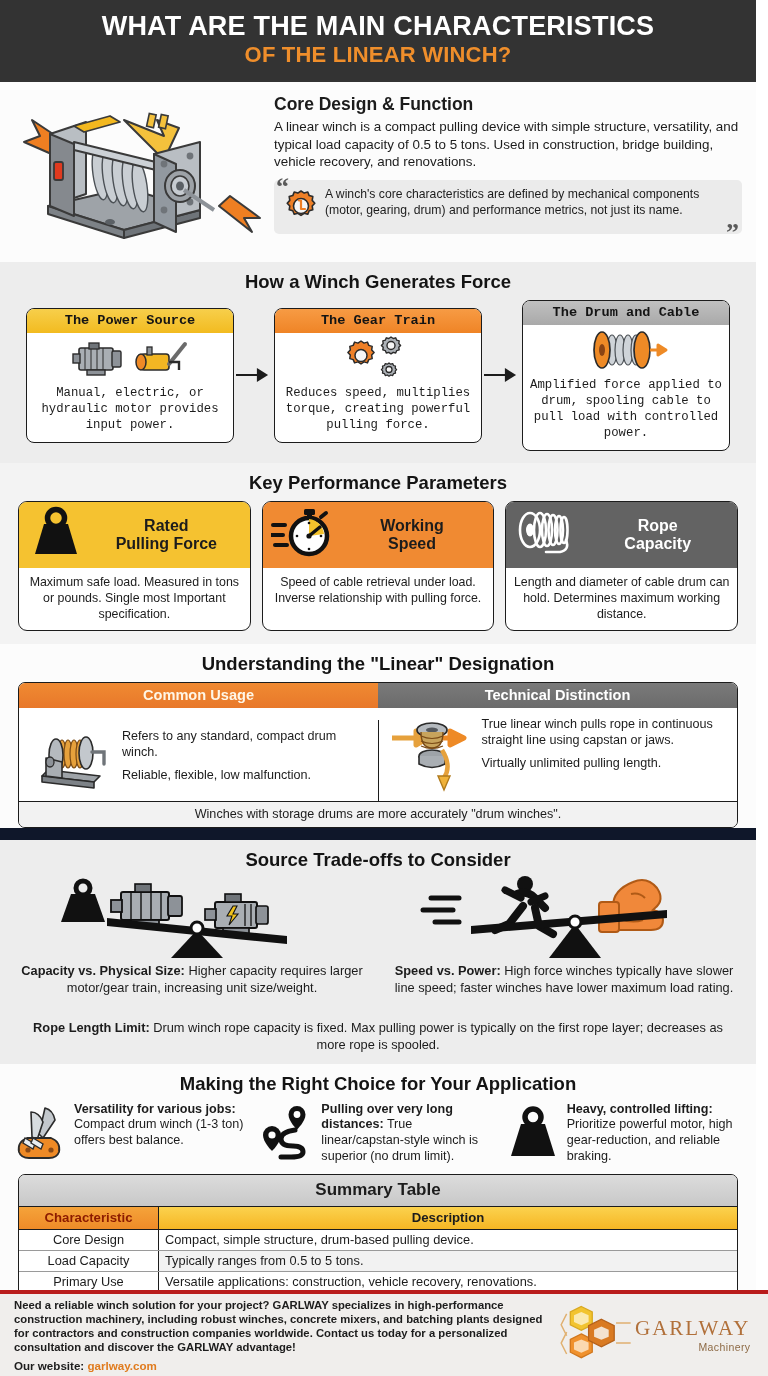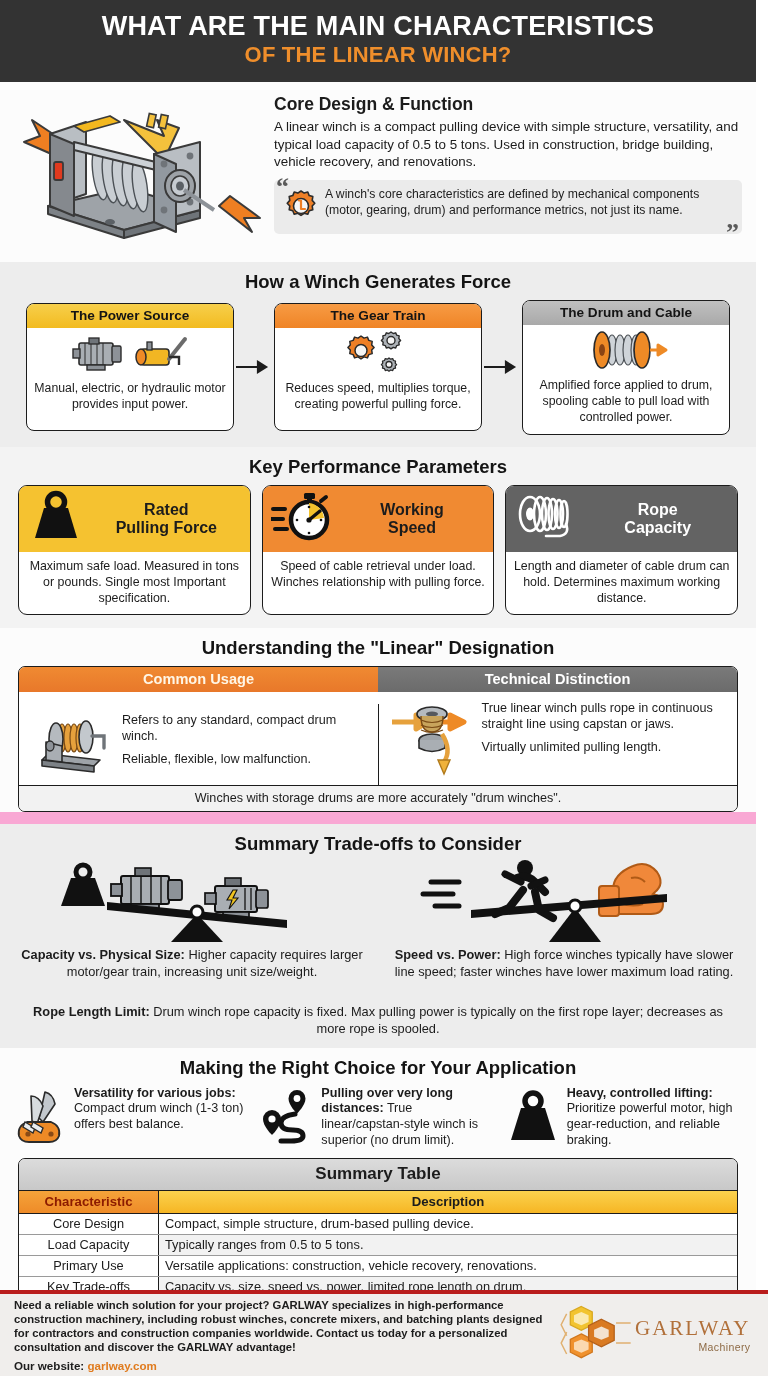--- a/index.html
+++ b/index.html
@@ -3,21 +3,21 @@
 <meta charset="utf-8">
 <style>
   * { box-sizing: border-box; margin:0; padding:0; }
   html,body{ background:#ffffff; }
   body{
     width:768px; height:1376px; overflow:hidden;
     font-family:"Liberation Sans", sans-serif;
     color:#1c1c1c;
     -webkit-font-smoothing:antialiased;
   }
-  .page{ width:756px; height:1376px; position:relative; background:#f9a8d4; }
+  .page{ width:756px; height:1376px; position:relative; background:#0f172a; }
 
   
   .hdr{
     background:#333333; padding:12px 14px 14px; text-align:center;
   }
   .hdr h1{
     font-size:27px; line-height:1.08; font-weight:bold; color:#ffffff;
     letter-spacing:.2px;
   }
   .hdr h2{
@@ -46,21 +46,21 @@
     padding:7px 22px 7px 10px; position:relative; display:flex; gap:7px;
     align-items:flex-start;
   }
   .quote .qm{ position:absolute; font-size:26px; color:#5a5a5a; font-weight:bold;
               font-family:"Liberation Serif", serif; line-height:1; }
   .quote .qm.l{ left:2px; top:-6px; }
   .quote .qm.r{ right:3px; bottom:-12px; }
   .quote p{ font-size:12.2px; line-height:1.3; }
 
   
-  .flow{ display:flex; align-items:center; padding:0 26px 12px; }
+  .flow{ display:flex; align-items:center; padding:0 26px 12px;font-family:Liberation Mono, monospace; }
   .fcard{
     flex:1 1 0; background:#ffffff; border:1.6px solid #1c1c1c; border-radius:8px;
     overflow:hidden; min-height:128px; display:flex; flex-direction:column;
   }
   .fcard .fh{
     text-align:center; font-size:13.6px; font-weight:bold; padding:4px 2px 5px;
     color:#141414;
   }
   .fh.y{ background:linear-gradient(#f7cf4b,#f2bb20); }
   .fh.o{ background:linear-gradient(#f79b44,#ef8426); }
@@ -363,21 +363,21 @@
                   <circle cx="38" cy="44" r="1.3"></circle>
                   <circle cx="26" cy="31" r="1.3"></circle>
                 </g>
             </svg>
           </span>
           <span class="pt">
             <span>Working</span><br>
             <span>Speed</span>
           </span>
         </div>
-        <div class="pb">Speed of cable retrieval under load. Winches relationship with pulling force.</div>
+        <div class="pb">Speed of cable retrieval under load. Inverse relationship with pulling force.</div>
       </div>
 
       <div class="pcard">
         <div class="ph g">
           <span style="flex:0 0 64px;">
             <svg viewBox="0 0 66 54" width="66" height="54">
               <g fill="none" stroke="#fff" stroke-width="2.6">
                 <ellipse cx="16" cy="24" rx="10" ry="17"></ellipse>
                 <ellipse cx="26" cy="24" rx="6" ry="17"></ellipse>
                 <ellipse cx="33" cy="24" rx="5" ry="16"></ellipse>
@@ -453,21 +453,21 @@
             <p>True linear winch pulls rope in continuous straight line using capstan or jaws.</p>
             <p>Virtually unlimited pulling length.</p>
           </span>
         </div>
       </div>
       <div class="lfoot">Winches with storage drums are more accurately "drum winches".</div>
     </div>
   </div>
 
   <div class="band-grey">
-    <div class="sec-title">Summary Trade-offs to Consider</div>
+    <div class="sec-title">Source Trade-offs to Consider</div>
     <div class="tradeoffs">
       <div class="torow">
         <div class="tocol">
           <div class="toimg">
             <svg viewBox="0 0 310 86" width="310" height="86">
               <circle cx="46" cy="16" r="7" fill="none" stroke="#111" stroke-width="5"></circle>
               <path d="M34 22 L58 22 L68 50 L24 50 Z" fill="#111"></path>
               <g>
                 <rect x="84" y="20" width="48" height="28" rx="2" fill="#a9aeb3" stroke="#111" stroke-width="2"></rect>
                 <g stroke="#111" stroke-width="1.4">

